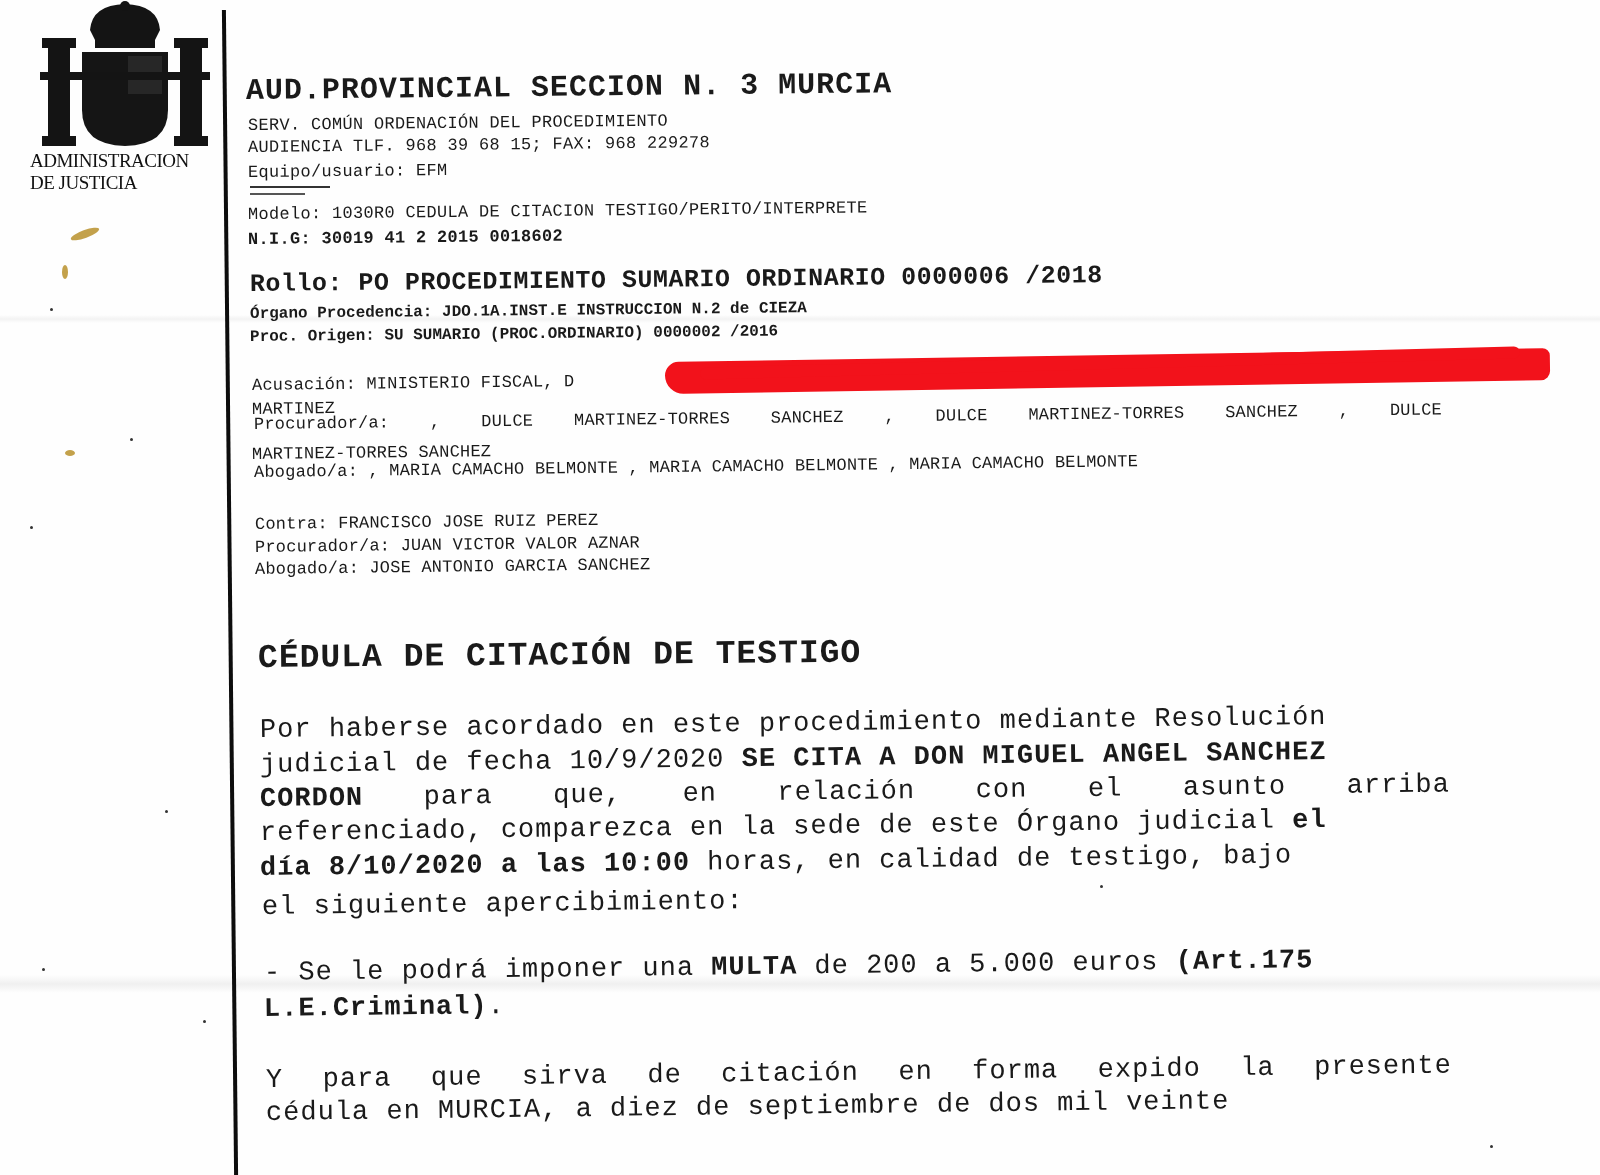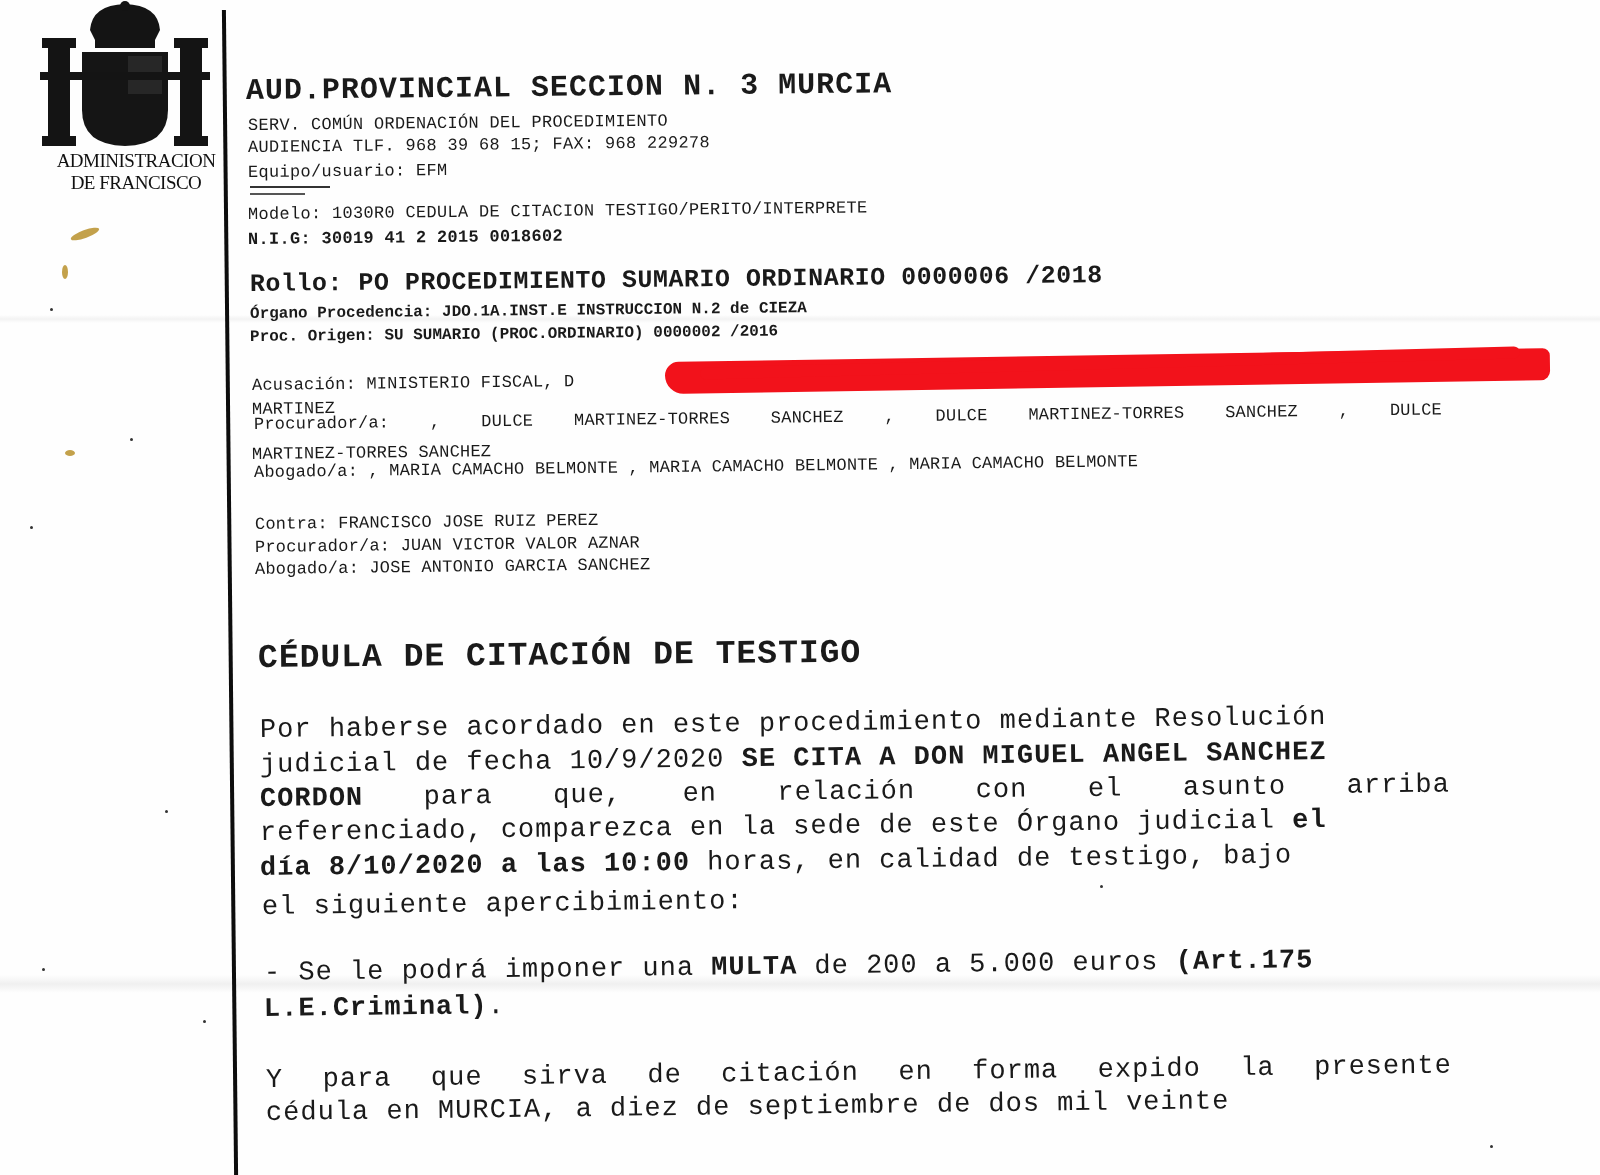--- a/index.html
+++ b/index.html
@@ -7,21 +7,21 @@
     width:1600px; height:1175px; overflow:hidden; background:#fdfdfd;
     position:relative; font-family:"Liberation Mono","DejaVu Sans Mono",monospace; color:#1a1a1a;
   }
   .page { position:absolute; left:0; top:0; width:1600px; height:1175px; background:#fefefe; }
   .fold1 { position:absolute; left:0; top:315px; width:1600px; height:8px; background:linear-gradient(#fefefe,#eeeeee,#fefefe); opacity:.7; }
   .fold2 { position:absolute; left:0; top:975px; width:1600px; height:18px; background:linear-gradient(#fefefe,#e6e6e6,#fefefe); opacity:.6; }
   .vline { position:absolute; left:228px; top:10px; width:4px; height:1165px; background:#0d0d0d; transform:skewX(0.6deg); }
   
   .logo { position:absolute; left:30px; top:0; width:180px; height:200px; }
   .crest { position:absolute; left:10px; top:0; width:170px; height:148px; }
-  .logo-text { position:absolute; left:0; top:150px; width:212px; text-align:center;
+  .logo-text { position:absolute; left:0; top:150px; width:212px; 
     font-family:"Liberation Serif","DejaVu Serif",serif; font-size:19px; line-height:22px; color:#111; letter-spacing:-0.5px; }
   .stain { position:absolute; background:#b8902c; border-radius:50%; opacity:.85; }
   .dot { position:absolute; width:3px; height:3px; background:#333; border-radius:50%; }
   
   .t { position:absolute; white-space:nowrap; }
   .h1 { font-family:"Liberation Mono",monospace; font-weight:bold; font-size:30px; letter-spacing:1px; transform:rotate(-0.6deg); transform-origin:left; }
   .small { font-size:17px; letter-spacing:0.3px; transform:rotate(-0.6deg); transform-origin:left; }
   .rollo { font-weight:bold; font-size:25px; letter-spacing:0.5px; transform:rotate(-0.6deg); transform-origin:left; }
   .sub { font-weight:bold; font-size:16px; transform:rotate(-0.6deg); transform-origin:left; }
   .party { font-size:17px; letter-spacing:0.2px; transform:rotate(-0.7deg); transform-origin:left; }
@@ -55,21 +55,21 @@
       <rect x="2" y="38" width="34" height="10" fill="#141414"></rect>
       <rect x="2" y="136" width="34" height="10" fill="#141414"></rect>
       <rect x="140" y="42" width="22" height="102" fill="#141414"></rect>
       <rect x="134" y="38" width="34" height="10" fill="#141414"></rect>
       <rect x="134" y="136" width="34" height="10" fill="#141414"></rect>
 
       <rect x="0" y="72" width="170" height="8" fill="#141414"></rect>
     </svg>
     <div class="logo-text">
       <div>ADMINISTRACION</div>
-      <div>DE FRANCISCO</div>
+      <div>DE JUSTICIA</div>
     </div>
   </div>
 
   <div class="stain" style="left:70px;top:230px;width:30px;height:8px;transform:rotate(-20deg);"></div>
   <div class="stain" style="left:62px;top:265px;width:6px;height:14px;"></div>
   <div class="stain" style="left:65px;top:450px;width:10px;height:6px;"></div>
   <div class="dot" style="left:50px;top:308px"></div>
   <div class="dot" style="left:130px;top:438px"></div>
   <div class="dot" style="left:30px;top:526px"></div>
   <div class="dot" style="left:165px;top:810px"></div>

